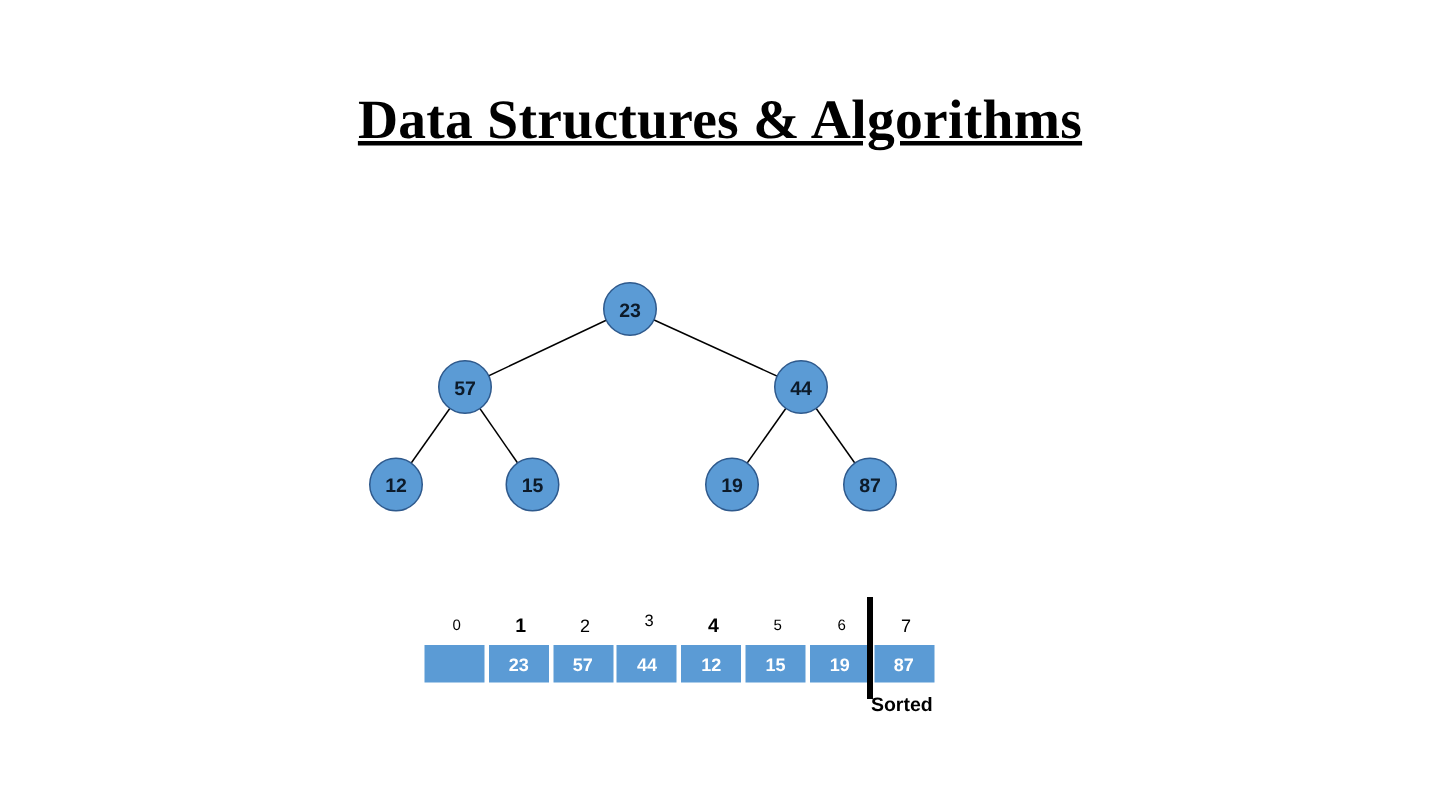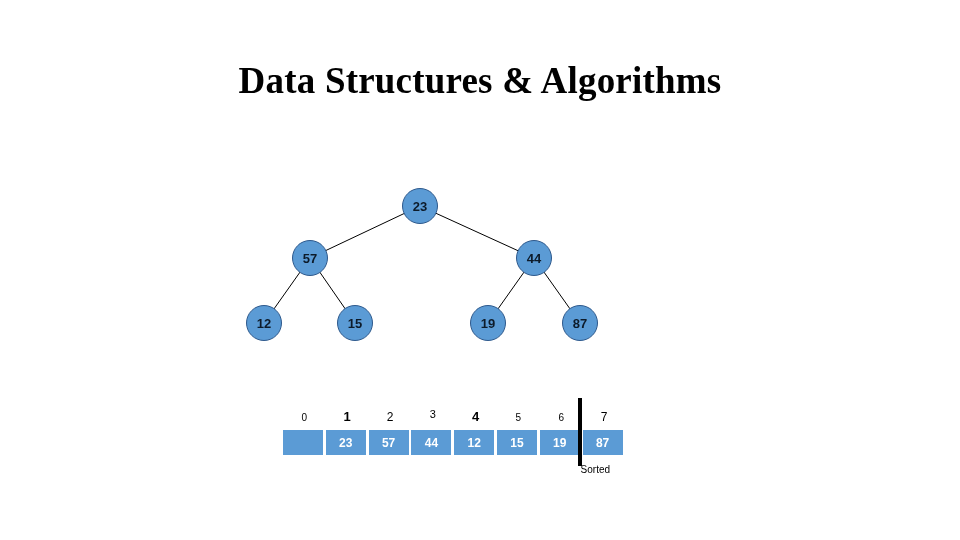--- a/index.html
+++ b/index.html
@@ -33,20 +33,21 @@
     top: 58px;
     width: 960px;
     text-align: center;
     font-family: "Liberation Serif", "DejaVu Serif", serif;
     font-weight: bold;
     font-size: 37px;
     line-height: 46px;
     color: #000000;
     letter-spacing: 0.2px;
     white-space: nowrap;
+    text-decoration: underline;
   }
 
   
   #tree-area {
     position: absolute;
     left: 0;
     top: 0;
     width: 960px;
     height: 540px;
     pointer-events: none;
@@ -151,22 +152,22 @@
     height: 68px;
     background: #000000;
   }
   #sorted-label {
     position: absolute;
     left: 300px;
     top: 66px;
     width: 80px;
     text-align: center;
     font-family: "Liberation Sans", sans-serif;
-    font-size: 10px;
-    font-weight: normal;
+    font-size: 13px;
+    font-weight: bold;
     color: #000000;
     line-height: 16px;
     white-space: nowrap;
   }
 </style>
 </head>
 <body>
 
 <div id="slide">
 

